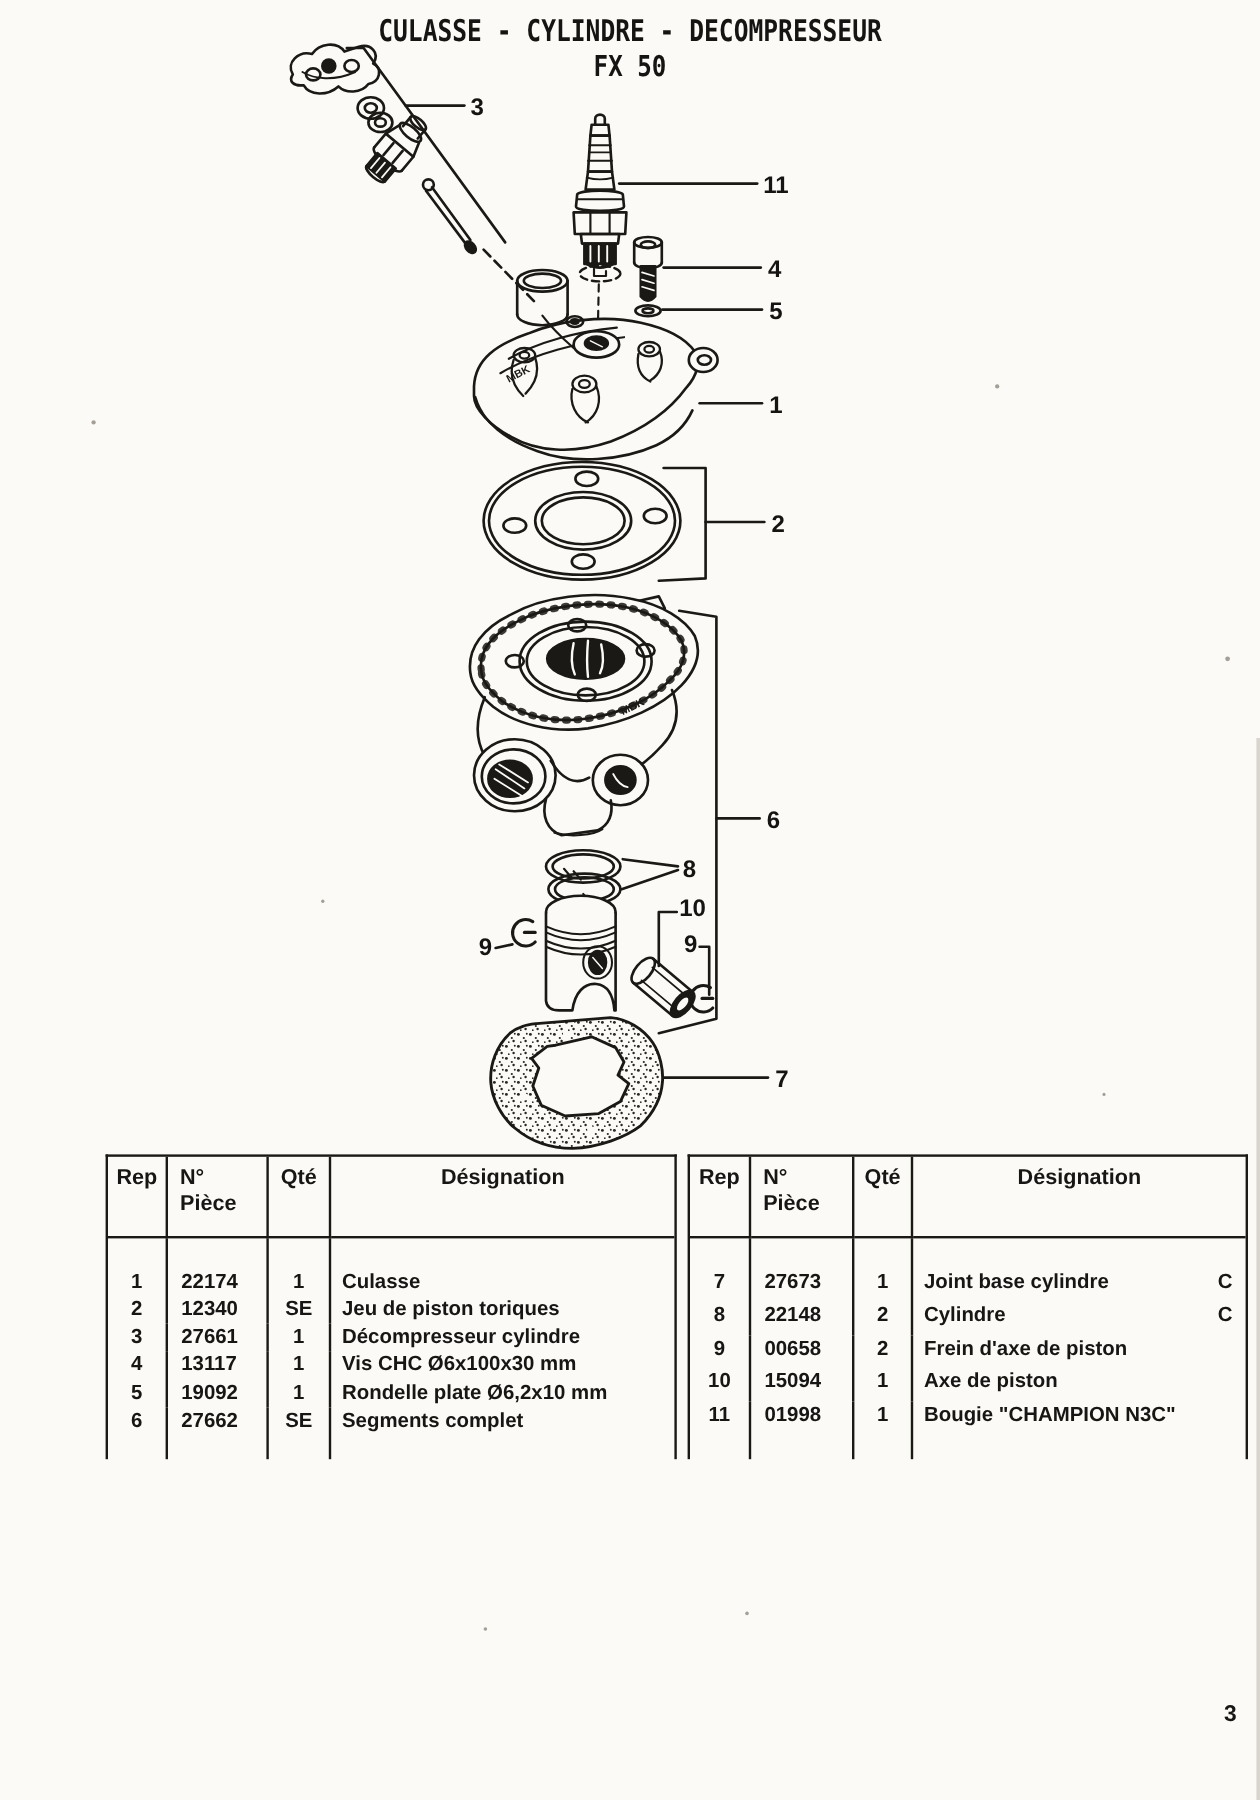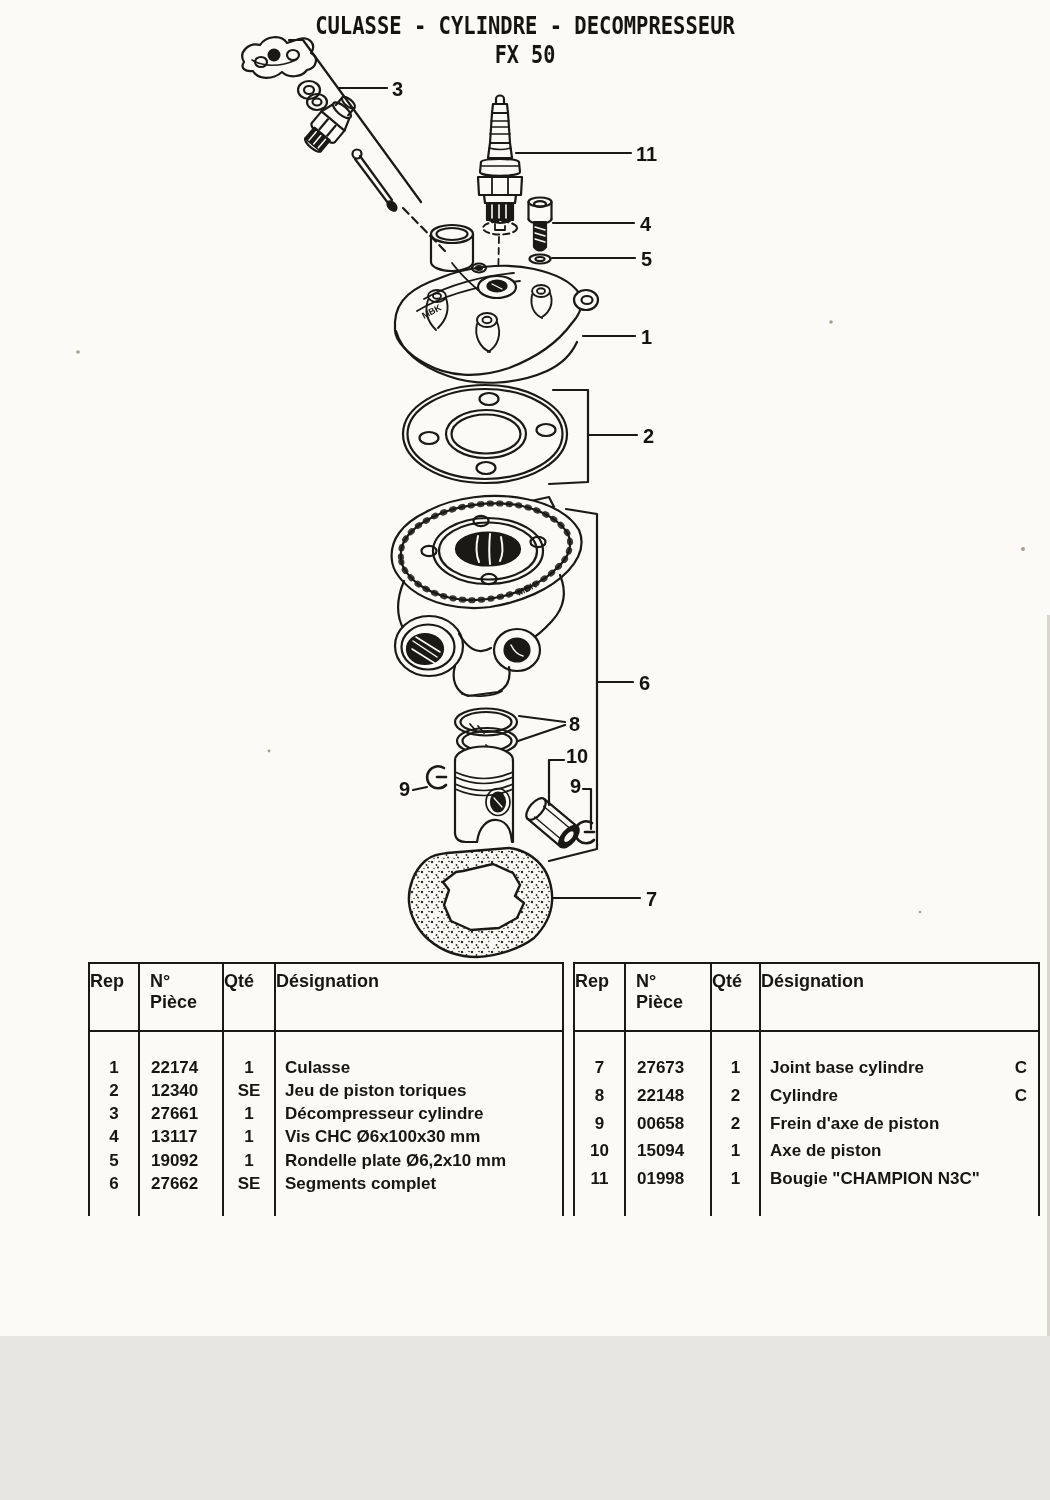--- a/index.html
+++ b/index.html
@@ -1,18 +1,18 @@
 <!DOCTYPE html>
 <html><head>
 <meta charset="utf-8">
 <style>
   html,body{margin:0;padding:0;}
   body{background:#e8e6e1;}
   .page{
-    position:relative; width:1050px; height:1336px; margin:0 auto;
+    position:relative; width:1050px; height:1500px; margin:0 auto;
     background:#fbfaf6; overflow:hidden; color:#1b1916;
     font-family:"Liberation Sans", sans-serif;
   }
   
   .title-block{position:absolute; left:0; right:0; top:10px; text-align:center;}
   .title-line{
     font-family:"DejaVu Sans Mono", monospace; font-weight:700; font-size:25px;
     letter-spacing:0px; color:#161412; transform:scaleX(.82); transform-origin:center;
     white-space:nowrap; line-height:31px;
   }
@@ -33,21 +33,21 @@
     position:absolute; display:grid; grid-template-rows:68px 184px;
     border:2.5px solid #1b1916; border-bottom:none; background:transparent;
     font-weight:700; color:#181614;
   }
   .pt-head,.pt-body{display:grid;}
   .pt-left .pt-head,.pt-left .pt-body{grid-template-columns:50px 84px 52px 1fr;}
   .pt-right .pt-head,.pt-right .pt-body{grid-template-columns:51px 86px 49px 1fr;}
   .hcell{border-right:2px solid #1b1916; border-bottom:2.5px solid #1b1916;
     font-size:18px; padding-top:7px; line-height:21px;}
   .hcell:last-child{border-right:none;}
-  .hc-center{}
+  .hc-center{text-align:center;}
   .hc-num{padding-left:10px;}
   .cell{border-right:2px solid #1b1916; font-size:17px; line-height:22.4px; white-space:nowrap;}
   .cell.last-col{border-right:none;}
   .row-first{padding-top:25px;}
   .row-last{padding-bottom:20px;}
   .c-rep{text-align:center;}
   .c-num{padding-left:11px;}
   .c-qty{text-align:center;}
   .c-des{padding-left:9px; padding-right:11px; display:flex;}
   .c-des .note{margin-left:auto;}

